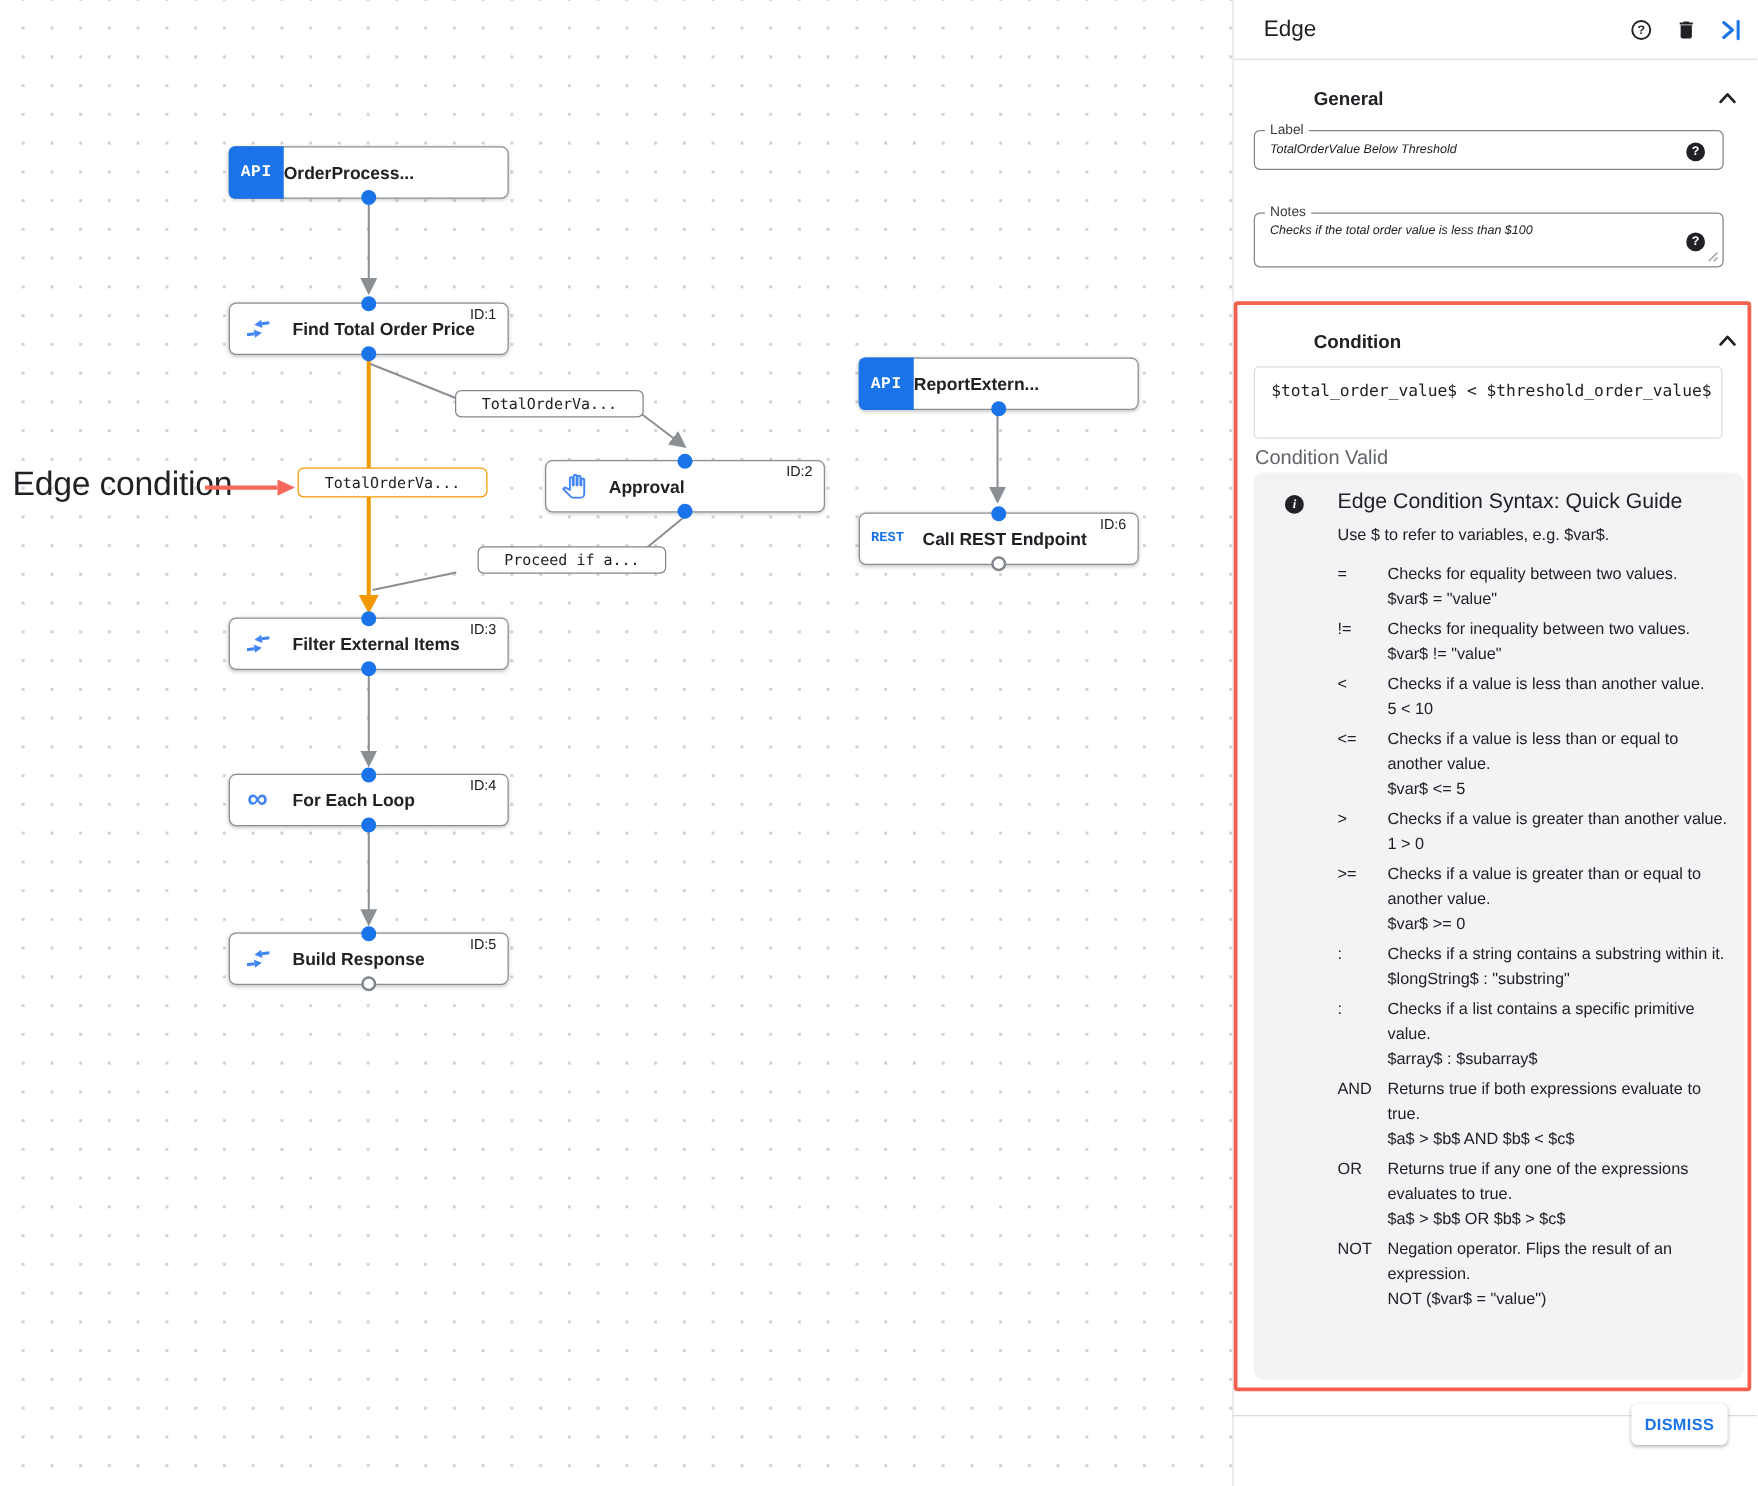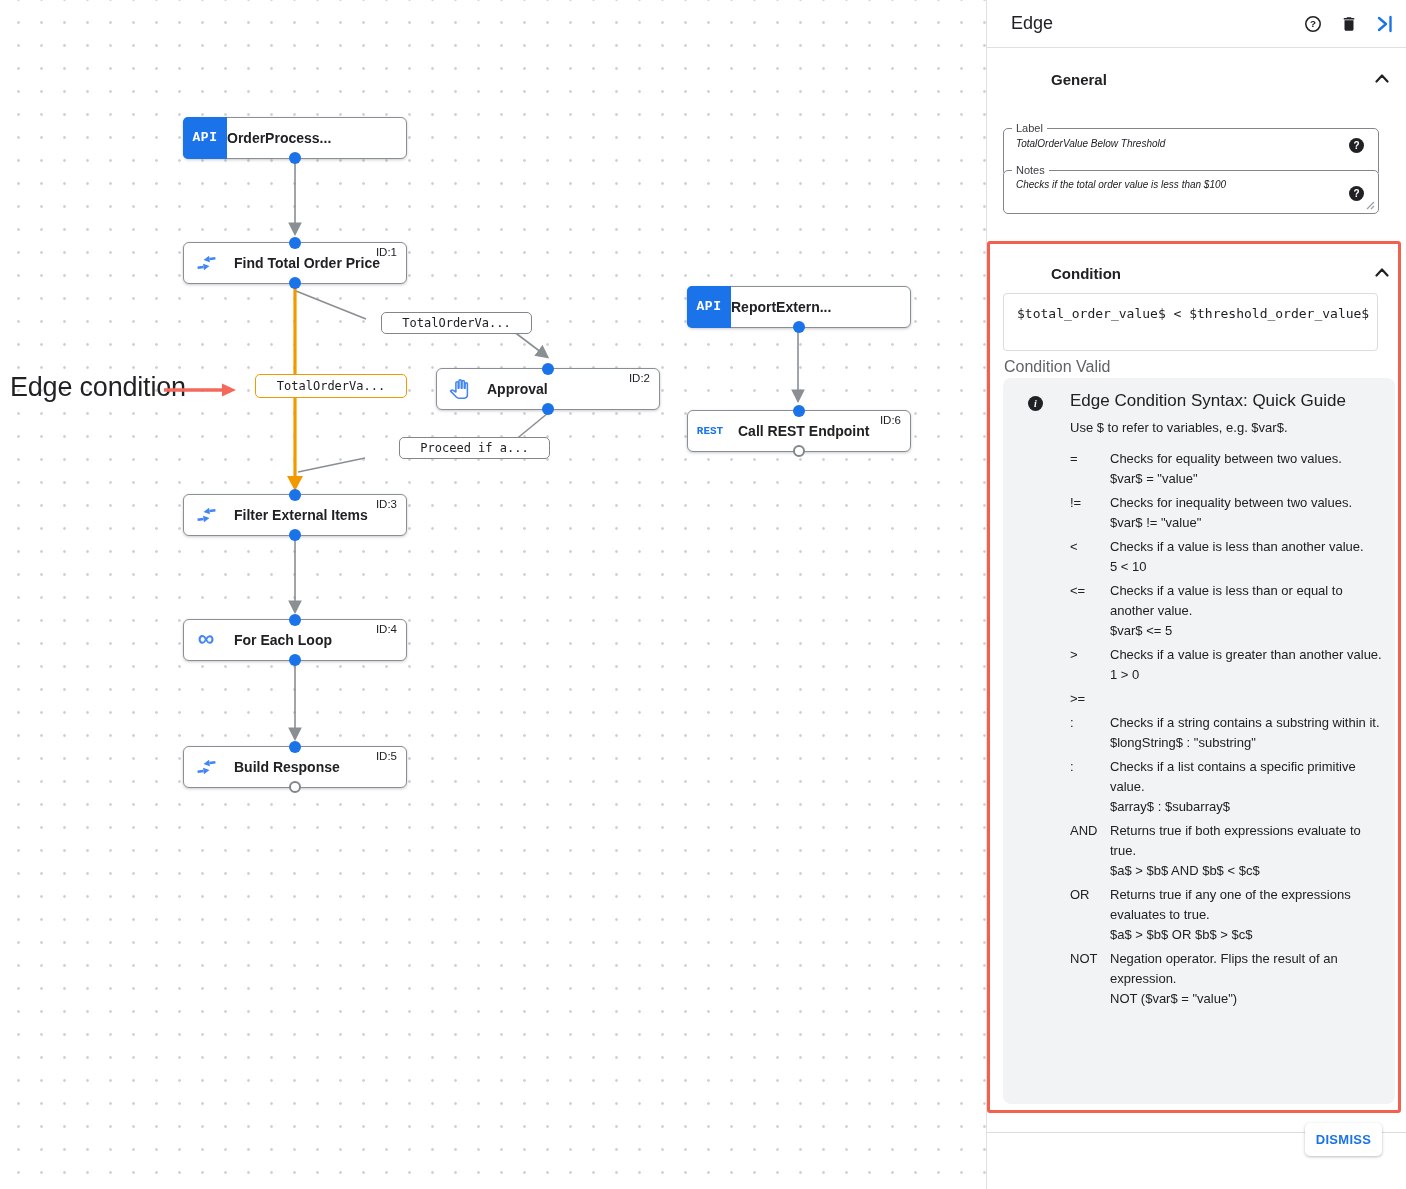--- a/index.html
+++ b/index.html
@@ -33,21 +33,21 @@
   .inf-txt { font-size:23px; font-weight:bold; color:#4285f4; line-height:1; margin-top:-3px; }
 
   .dot { position:absolute; left:50%; width:12px; height:12px; border-radius:50%; background:#1a73e8; z-index:4; }
   .dot-top { top:0; transform:translate(-50%,-50%); }
   .dot-bottom { bottom:0; transform:translate(-50%,50%); }
   .dot.hollow { background:#fff; border:2px solid #80868b; width:12px; height:12px; }
 
   .edge-label {
     position:absolute; height:22px; background:#fff; border:1px solid #80868b; border-radius:5px;
     display:flex; align-items:center; justify-content:center; z-index:5;
-    font-family:"DejaVu Sans Mono","Liberation Mono",monospace; font-size:12px; color:#202124; white-space:nowrap;margin-left:17px;
+    font-family:"DejaVu Sans Mono","Liberation Mono",monospace; font-size:12px; color:#202124; white-space:nowrap;
   }
   .edge-label.orange { border:1.5px solid #f29900; height:24px; }
 
   #annotation-text {
     position:absolute; left:10px; top:372px; z-index:6;
     font-size:27px; font-weight:500; color:#1f2124; letter-spacing:-.2px;
   }
   #annotation-arrow { position:absolute; left:160px; top:378px; z-index:6; }
 
   
@@ -235,21 +235,21 @@
         <polyline points="3,3 10,9 3,15" fill="none" stroke="#1a73e8" stroke-width="2.4" stroke-linecap="round" stroke-linejoin="round"></polyline>
         <line x1="14.5" y1="2" x2="14.5" y2="16" stroke="#1a73e8" stroke-width="2.4" stroke-linecap="round"></line>
       </svg>
     </div>
 
     <span class="section-head" style="top:71px">General</span>
     <svg class="chevron" style="top:74px" viewBox="0 0 14 9">
       <polyline points="1.5,7.5 7,1.5 12.5,7.5" fill="none" stroke="#202124" stroke-width="2.2" stroke-linecap="round" stroke-linejoin="round"></polyline>
     </svg>
 
-    <div class="mat-field" style="top:128px;height:48px">
+    <div class="mat-field" style="top:104px;height:32px">
       <span class="mat-label">Label</span>
       <span class="mat-value" style="top:9px">TotalOrderValue Below Threshold</span>
       <span class="mat-help" style="top:9px">?</span>
     </div>
 
     <div class="mat-field" style="top:170px;height:44px">
       <span class="mat-label">Notes</span>
       <span class="mat-value" style="top:8px">Checks if the total order value is less than $100</span>
       <span class="mat-help" style="top:15px">?</span>
       <svg class="resize-grip" width="9" height="9">
@@ -297,20 +297,22 @@
           <span class="g-content"><span>Checks if a value is less than or equal to another value.</span><br>
           <span>$var$ &lt;= 5</span></span>
         </div>
         <div class="g-row">
           <span class="g-op">&gt;</span>
           <span class="g-content"><span>Checks if a value is greater than another value.</span><br>
           <span>1 &gt; 0</span></span>
         </div>
         <div class="g-row">
           <span class="g-op">&gt;=</span>
+          <span class="g-content"><span>Checks if a value is greater than or equal to another value.</span><br>
+          <span>$var$ &gt;= 0</span></span>
         </div>
         <div class="g-row">
           <span class="g-op">:</span>
           <span class="g-content"><span>Checks if a string contains a substring within it.</span><br>
           <span>$longString$ : "substring"</span></span>
         </div>
         <div class="g-row">
           <span class="g-op">:</span>
           <span class="g-content"><span>Checks if a list contains a specific primitive value.</span><br>
           <span>$array$ : $subarray$</span></span>

